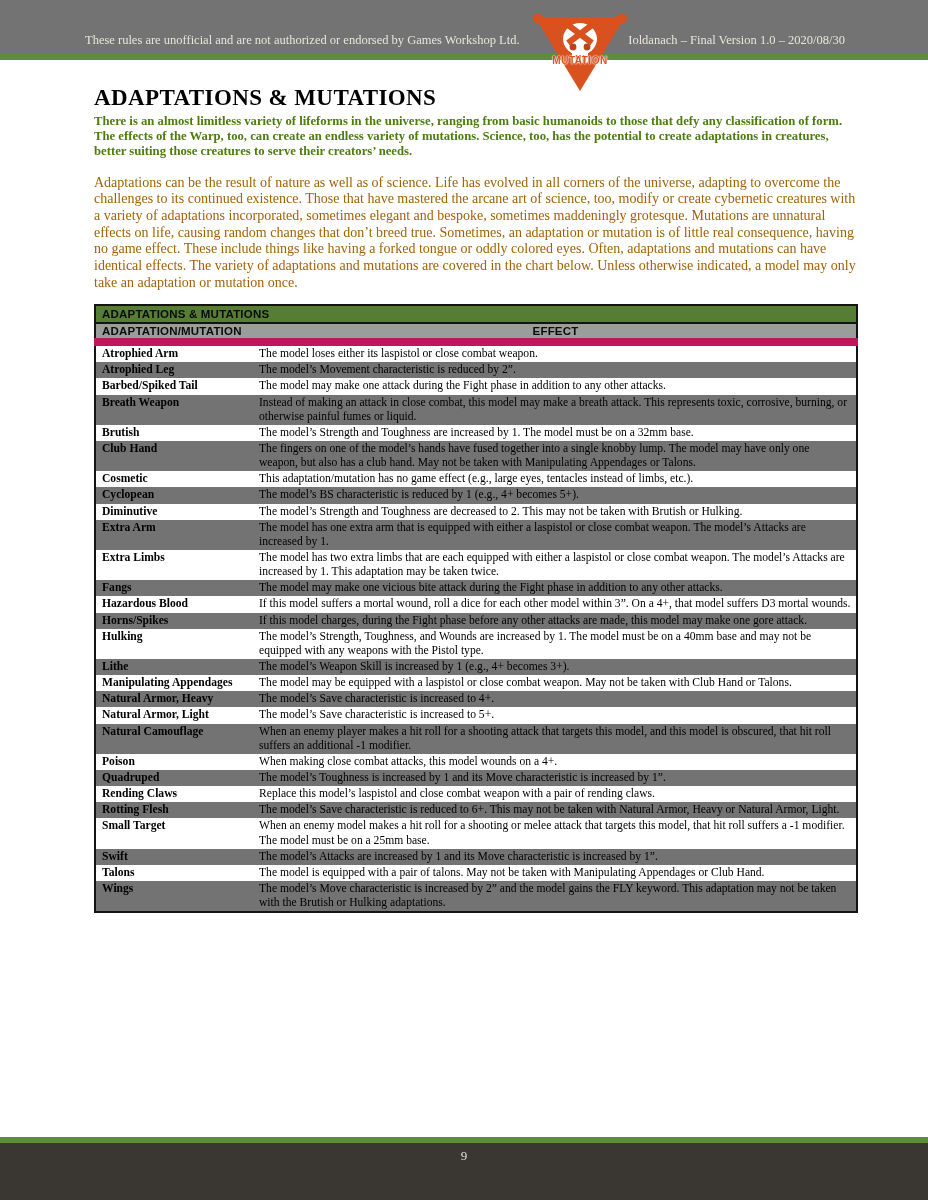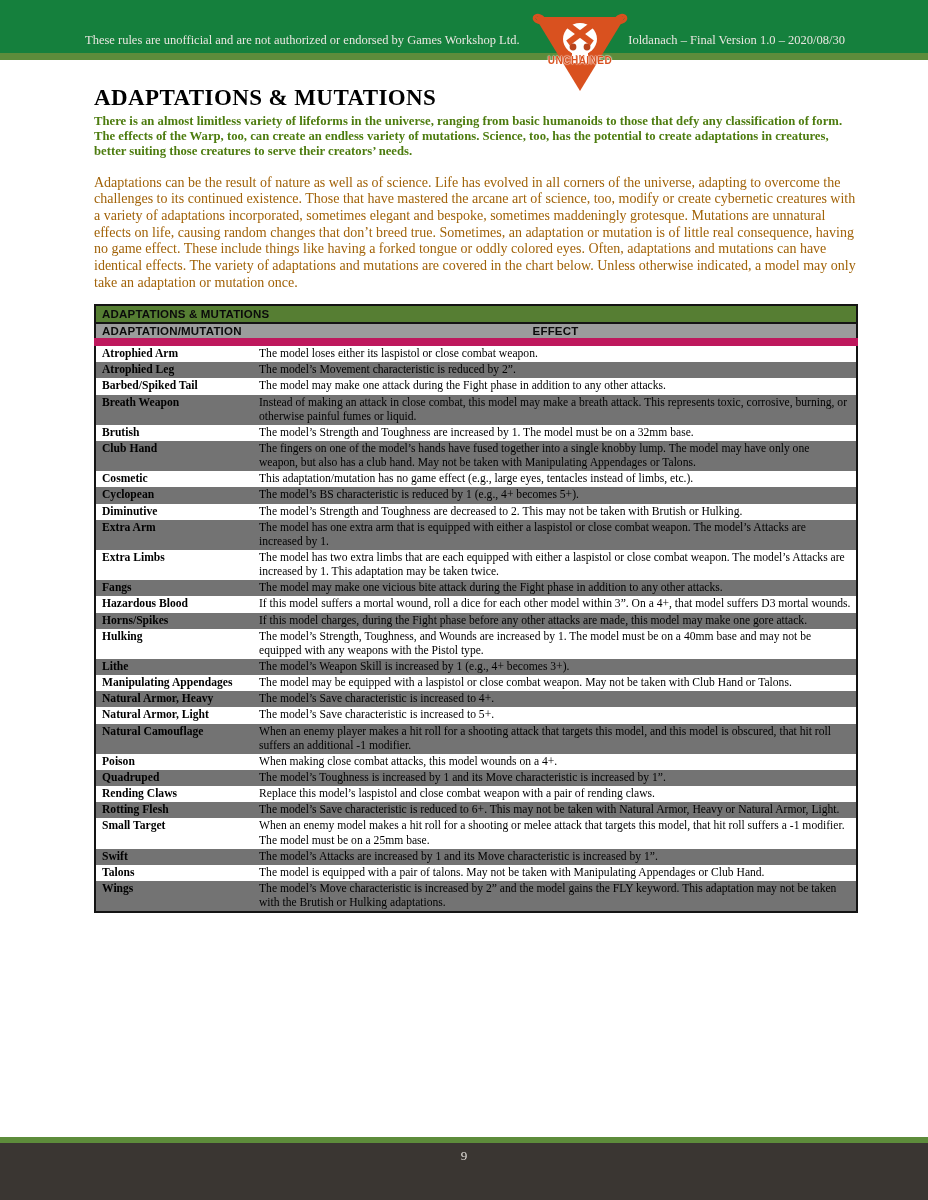--- a/index.html
+++ b/index.html
@@ -3,21 +3,21 @@
 <meta charset="utf-8">
 <style>
   html,body{margin:0;padding:0;}
   body{
     width:928px;height:1200px;position:relative;overflow:hidden;
     background:#ffffff;
     font-family:"Liberation Serif", serif;
     color:#111;
   }
   
-  .topbar{position:absolute;top:0;left:0;width:928px;height:53px;background:#15803d;}
+  .topbar{position:absolute;top:0;left:0;width:928px;height:53px;background:#737373;}
   .topbar .disclaimer{
     position:absolute;left:85px;bottom:5px;
     color:#e8e5df;font-size:12.5px;white-space:nowrap;
   }
   .topbar .version{
     position:absolute;right:83px;bottom:5px;
     color:#e8e5df;font-size:12.5px;white-space:nowrap;
   }
   .stripe-top{position:absolute;top:53px;left:0;width:928px;height:7px;background:#5d8c3b;}
   
@@ -113,21 +113,21 @@
 
         <line x1="47.5" y1="44" x2="47.5" y2="52" stroke="#d9511f" stroke-width="1.5"></line>
         <line x1="51" y1="44" x2="51" y2="52" stroke="#d9511f" stroke-width="1.5"></line>
         <line x1="54.5" y1="44" x2="54.5" y2="52" stroke="#d9511f" stroke-width="1.5"></line>
 
         <line x1="39" y1="14" x2="63" y2="32" stroke="#d9511f" stroke-width="6"></line>
         <line x1="63" y1="14" x2="39" y2="32" stroke="#d9511f" stroke-width="6"></line>
       </g>
     </svg>
   </span>
-  <div class="logo-text">UNCHAINED</div>
+  <div class="logo-text">MUTATION</div>
 </div>
 
 <main>
   <h1>ADAPTATIONS &amp; MUTATIONS</h1>
   <p class="intro">There is an almost limitless variety of lifeforms in the universe, ranging from basic humanoids to those that defy any classification of form. The effects of the Warp, too, can create an endless variety of mutations. Science, too, has the potential to create adaptations in creatures, better suiting those creatures to serve their creators’ needs.</p>
   <p class="bodytext">Adaptations can be the result of nature as well as of science. Life has evolved in all corners of the universe, adapting to overcome the challenges to its continued existence. Those that have mastered the arcane art of science, too, modify or create cybernetic creatures with a variety of adaptations incorporated, sometimes elegant and bespoke, sometimes maddeningly grotesque. Mutations are unnatural effects on life, causing random changes that don’t breed true. Sometimes, an adaptation or mutation is of little real consequence, having no game effect. These include things like having a forked tongue or oddly colored eyes. Often, adaptations and mutations can have identical effects. The variety of adaptations and mutations are covered in the chart below. Unless otherwise indicated, a model may only take an adaptation or mutation once.</p>
 
   <table class="adapt">
     <thead>
       <tr class="green-hdr">

